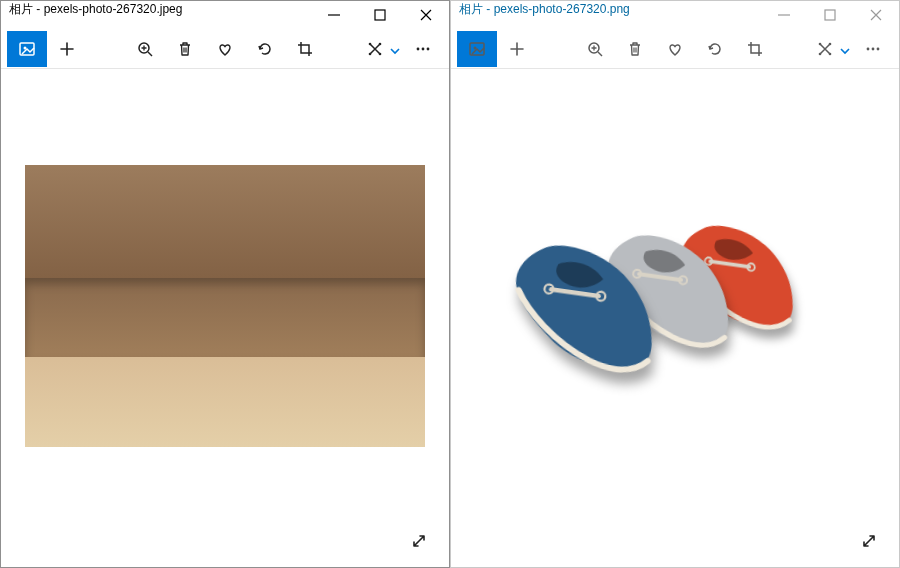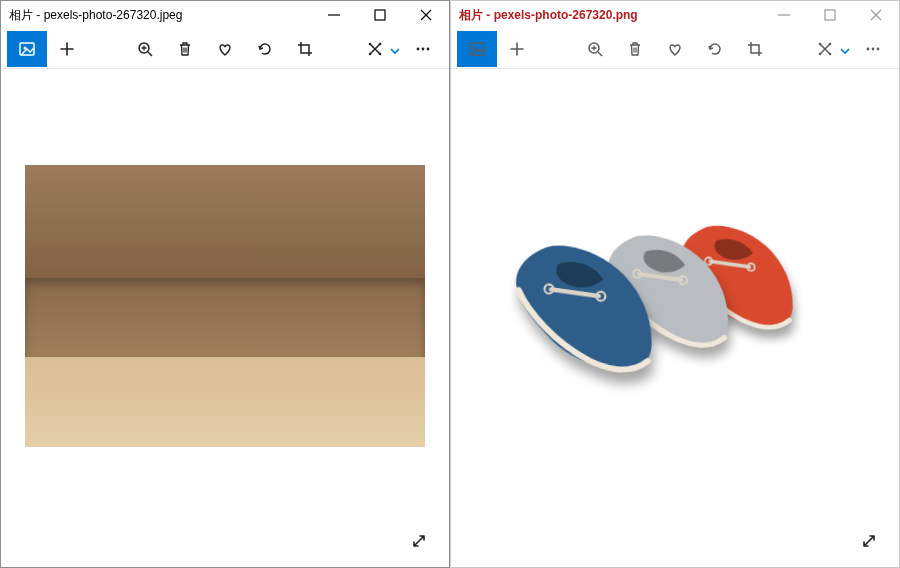--- a/index.html
+++ b/index.html
@@ -1,22 +1,22 @@
 <!DOCTYPE html>
 <html><head>
 <meta charset="utf-8">
 <style>
   * { box-sizing: border-box; margin: 0; padding: 0; }
   html, body { width: 900px; height: 568px; font-family: "Segoe UI", "Microsoft YaHei", sans-serif; font-size: 12px; color: #1b1b1b; background:#fff; }
   .desktop { display:flex; width:900px; height:568px; }
   .window { flex:1; border:1px solid #8f8f8f; background:#fff; display:flex; flex-direction:column; min-width:0; }
   .window.inactive { border-color:#c8c8c8; }
-  .titlebar { height:28px; display:flex; align-items:center; background:#fff; }
+  .titlebar { height:28px; display:flex; background:#fff; }
   .titlebar .title { flex:1; padding-left:8px; font-size:12px; color:#000; white-space:nowrap; overflow:hidden; text-overflow:ellipsis; }
-  .window.inactive .title { color:#b91c1c;font-weight:bold; }
+  .window.inactive .title { color:#0369a1; }
   .winbtn { width:46px; height:28px; display:flex; align-items:center; justify-content:center; color:#000; }
   .window.inactive .winbtn { color:#9a9a9a; }
   .toolbar { height:40px; display:flex; align-items:center; padding:0 6px; border-bottom:1px solid #e5e5e5; }
   .tbtn { width:40px; height:36px; display:flex; align-items:center; justify-content:center; color:#222; }
   .tbtn.primary { background:#0078d7; color:#fff; width:40px; }
   .window.inactive .tbtn { color:#5a5a5a; }
   .spacer { flex:1; }
   .chev { margin-left:2px; }
   .content { flex:1; position:relative; background:#fff; overflow:hidden; }
   .img-area { position:absolute; left:24px; right:24px; top:96px; bottom:120px; }

